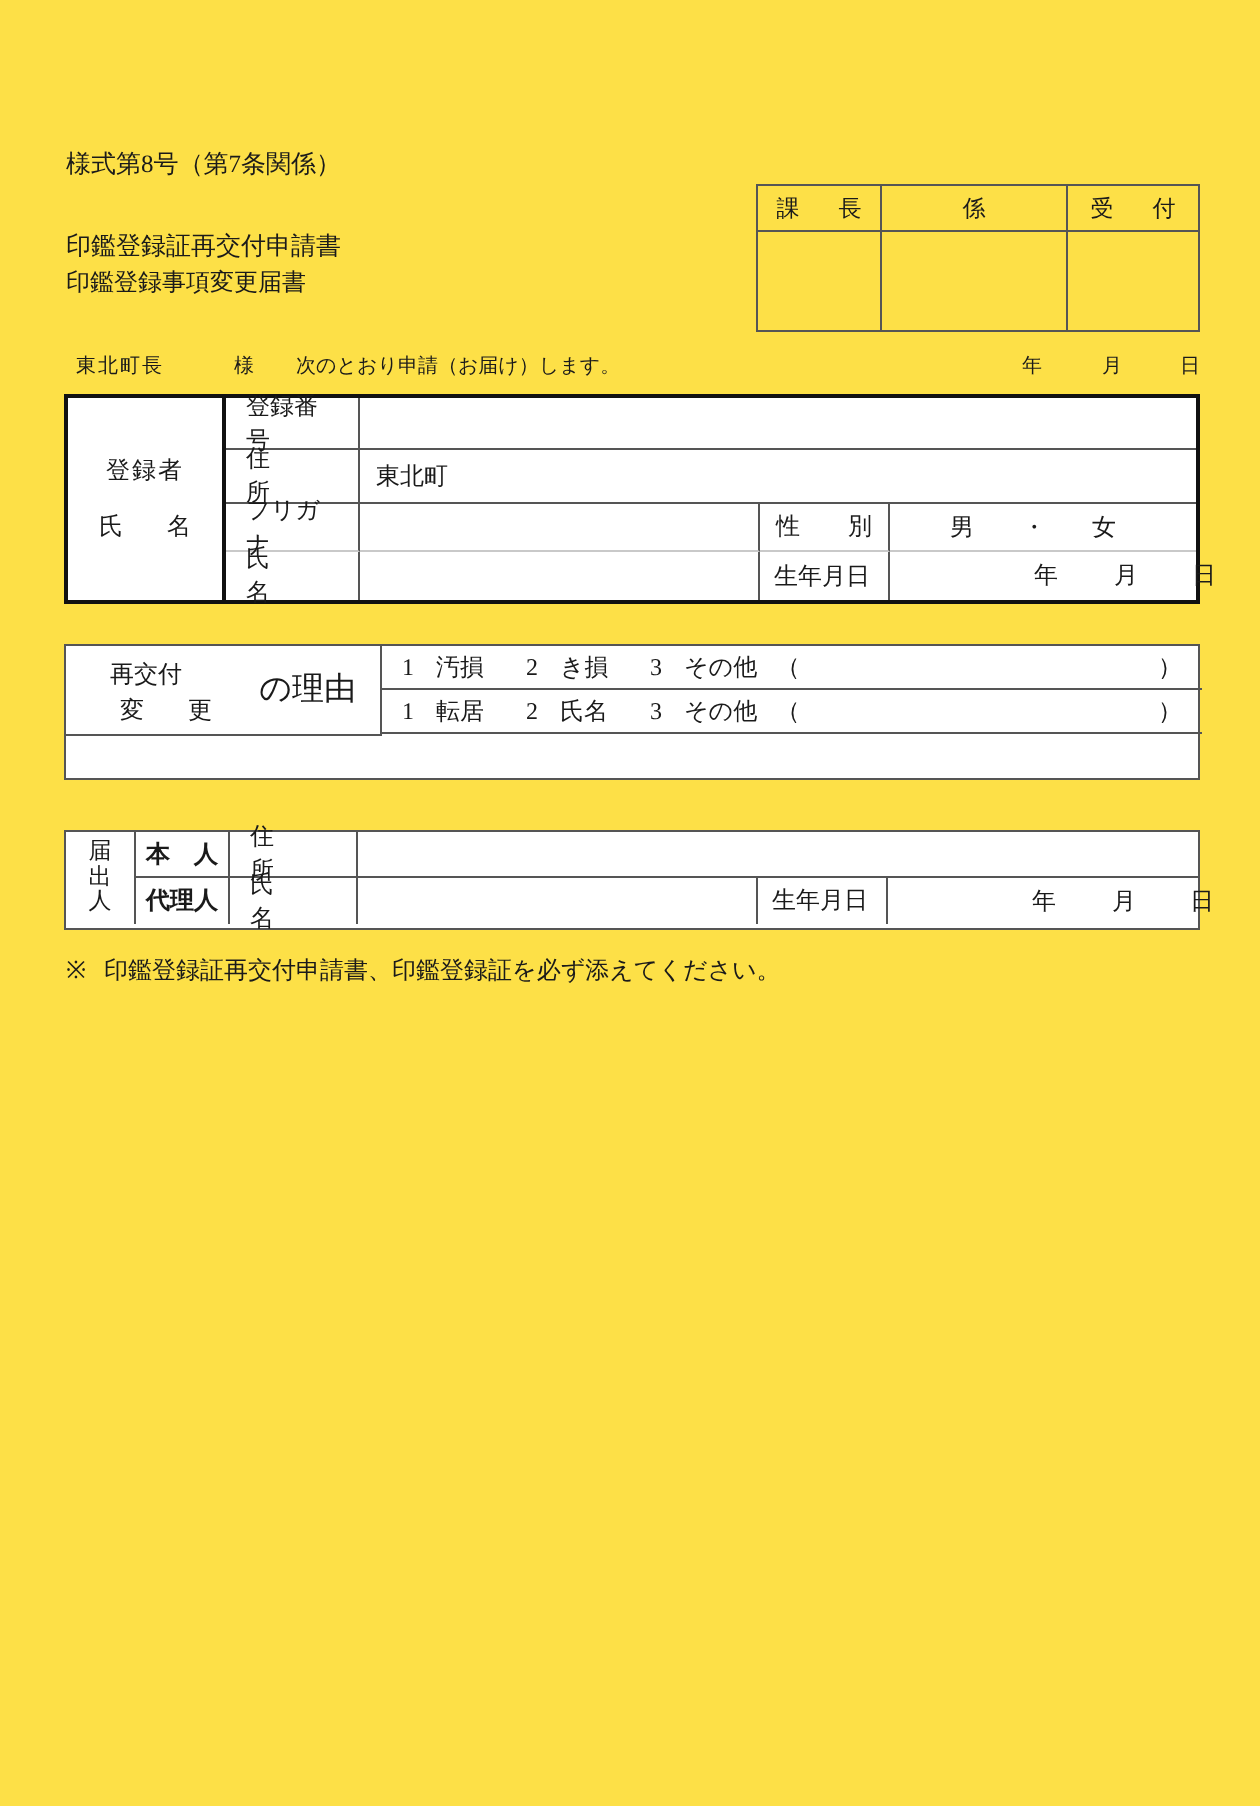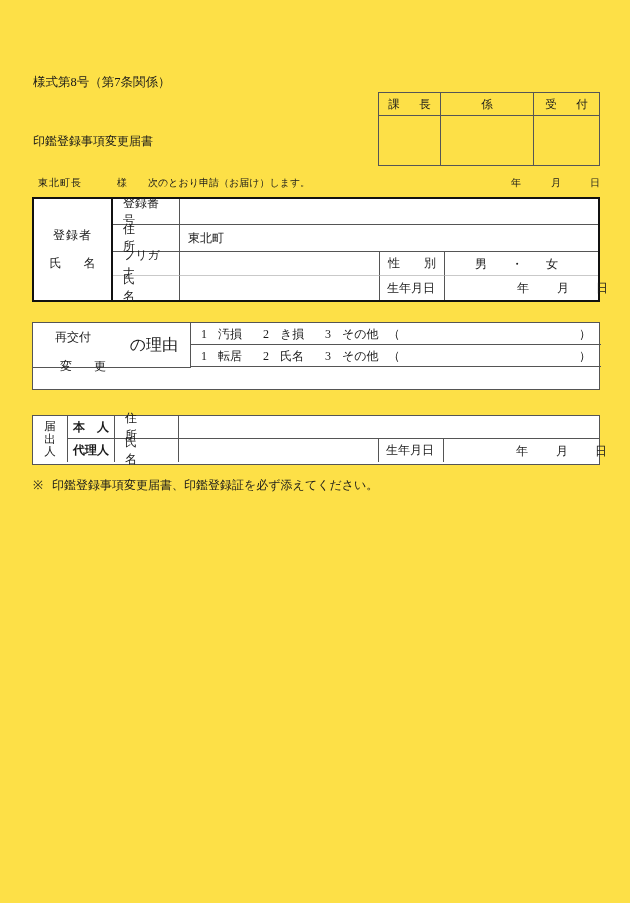--- a/index.html
+++ b/index.html
@@ -147,21 +147,21 @@
   #reason-left {
     left: 0; top: 0;
     width: 158px; height: 45px;
     border-right: 1px solid #555;
     border-bottom: 1px solid #555;
   }
   #reason-left .stack {
     position: absolute;
     left: 22px; top: 6px;
     display: flex; flex-direction: column;
-    gap: 12px;
+    gap: 1px;
     font-size: 12px;
   }
   #reason-left .stack .s2 { letter-spacing: 5px; text-indent: 5px; }
   #reason-left .reason-of {
     position: absolute;
     right: 12px; top: 50%;
     transform: translateY(-50%);
     font-size: 16px;
   }
   .reason-row {
@@ -229,20 +229,21 @@
     font-size: 12px;
   }
   #footnote .mark { margin-right: 9px; }
 </style>
 </head>
 <body>
 
 <div class="page">
 
   <div class="t" id="form-code">様式第8号（第7条関係）</div>
+  <div class="t" id="doc-title-1">印鑑登録証再交付申請書</div>
   <div class="t" id="doc-title-2">印鑑登録事項変更届書</div>
 
   <div id="stamp-box">
     <div id="stamp-head">
       <div class="stamp-cell stamp-c1">課　長</div>
       <div class="stamp-cell stamp-c2">係</div>
       <div class="stamp-cell stamp-c3">受　付</div>
     </div>
     <div id="stamp-body">
       <div class="stamp-cell stamp-c1"></div>
@@ -377,16 +378,16 @@
     <div class="cell" style="left:411px; top:23px; width:155px; height:23px;">
       <div class="date-line">
         <span class="d-y">年</span>
         <span class="d-m">月</span>
         <span class="d-d">日</span>
       </div>
     </div>
   </div>
 
   <div class="t" id="footnote">
-    <span class="mark">※</span><span>印鑑登録事項変更届書、印鑑登録証を必ず添えてください。</span>
+    <span class="mark">※</span><span>印鑑登録証再交付申請書、印鑑登録証を必ず添えてください。</span>
   </div>
 
 </div>
 
 </body></html>

